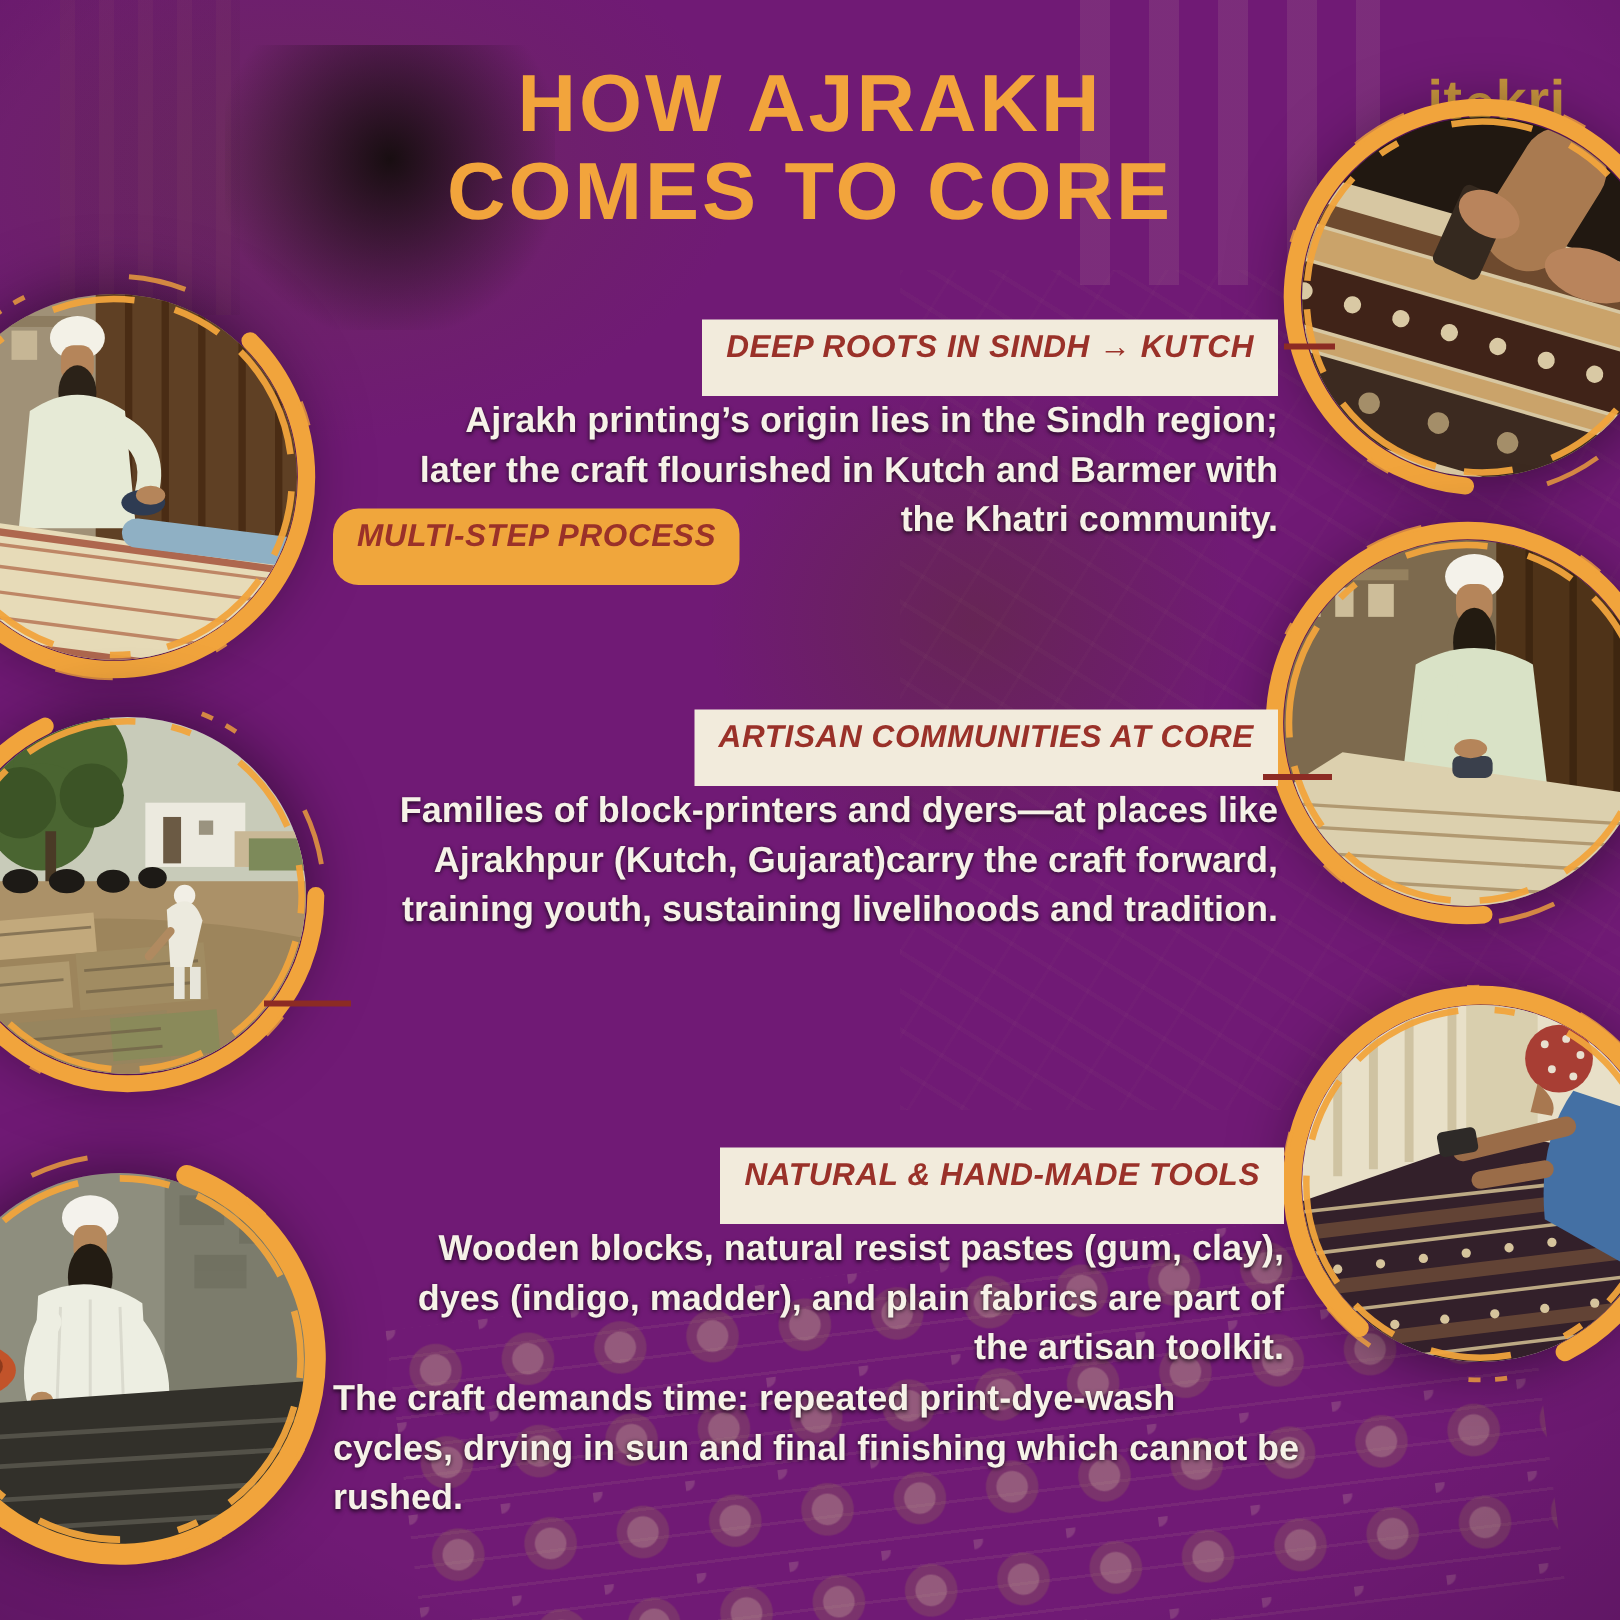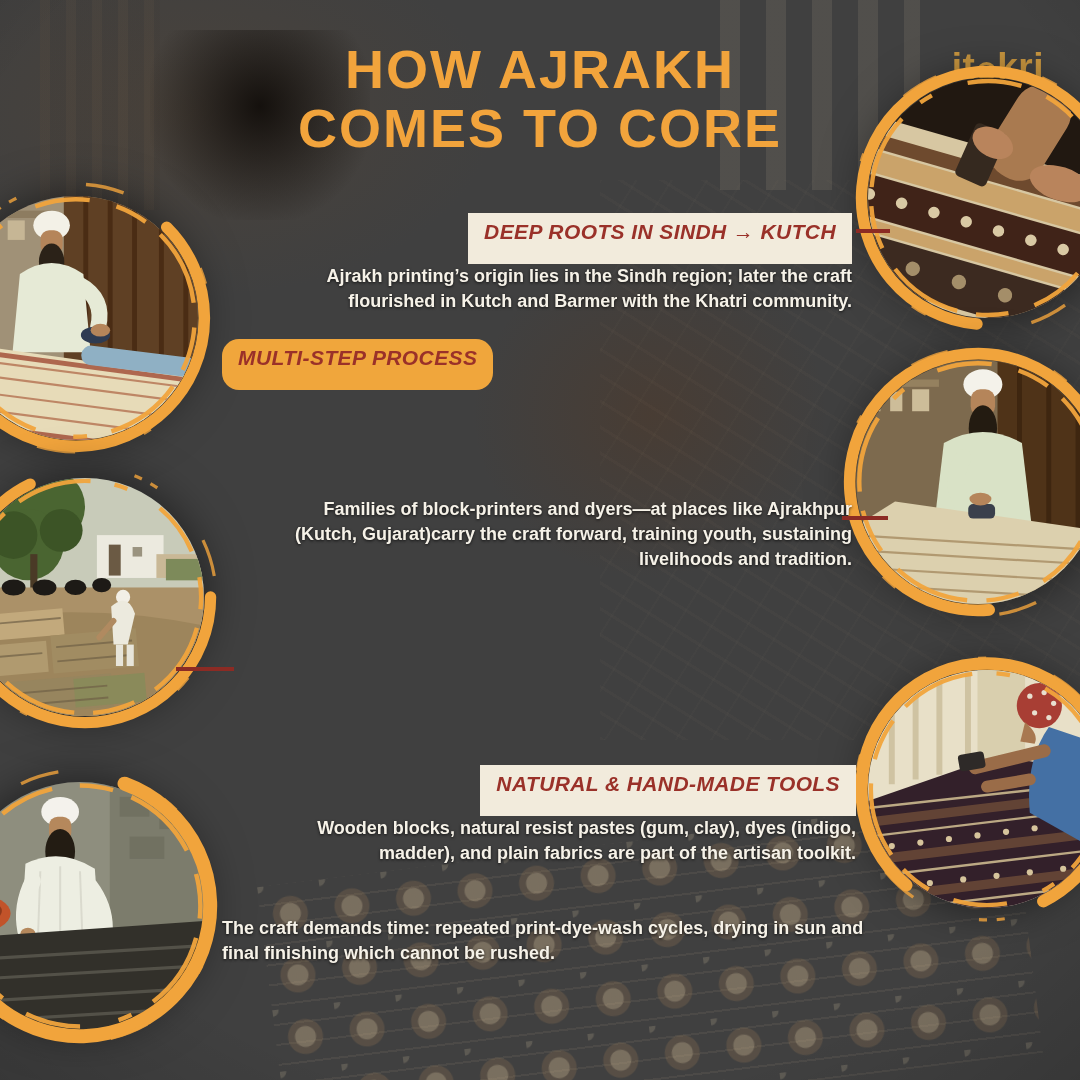--- a/index.html
+++ b/index.html
@@ -1,18 +1,18 @@
 <!DOCTYPE html>
 <html><head>
 <meta charset="utf-8">
 <style>
   html,body{margin:0;padding:0;background:#000;}
   .canvas{
     position:relative;width:1080px;height:1080px;overflow:hidden;
-    background:#404040;
+    background:#701a75;
     font-family:"Liberation Sans",sans-serif;
   }
   
   .bg-layer{position:absolute;pointer-events:none;}
   .bg-glow-left{left:-60px;top:-40px;width:560px;height:340px;
     background:radial-gradient(ellipse at 45% 45%, rgba(95,72,48,.30), rgba(95,72,48,0) 70%);}
   .bg-door{left:40px;top:0;width:120px;height:210px;
     background:repeating-linear-gradient(90deg, rgba(120,90,58,.18) 0 10px, rgba(40,28,18,.1) 10px 26px);opacity:.5;}
   .bg-silhouette{left:150px;top:30px;width:220px;height:190px;
     background:radial-gradient(ellipse at 50% 40%, rgba(15,11,8,.9), rgba(15,11,8,0) 75%);}
@@ -42,21 +42,21 @@
   .logo-bowl{display:inline-block;width:19px;height:19px;margin:8px 1px 0 2px;
     border:3.5px solid #C9963F;border-radius:50%;
     background:linear-gradient(rgba(0,0,0,0) 46%, #C9963F 46%);box-sizing:border-box;}
 
   
   .sec{position:absolute;}
   .label{display:inline-block;white-space:nowrap;font-style:italic;font-weight:700;
     font-size:21px;letter-spacing:.4px;color:#9A3129;padding:8px 16px 22px;line-height:1;text-align:center;}
   .label.cream{background:#F2EBDC;}
   .label.orange{background:#F0A63C;border-radius:17px;}
-  .body{margin:0;font-weight:700;font-size:18px;line-height:1.38;color:#F6F2E8;
+  .body{margin:0;font-weight:700;font-size:24px;line-height:1.38;color:#F6F2E8;
     text-shadow:0 1px 3px rgba(0,0,0,.75);}
   .right-side{text-align:right;}
   .left-side{text-align:left;}
   .s1{top:213px;right:228px;} .s1 .body{width:592px;margin-top:11px;}
   .s2{top:339px;left:222px;}  .s2 .body{width:560px;margin-top:13px;}
   .s3{top:473px;right:228px;} .s3 .body{width:592px;margin-top:24px;}
   .s4{top:629px;left:222px;}  .s4 .body{width:625px;margin-top:16px;}
   .s5{top:765px;right:224px;} .s5 .body{width:588px;margin-top:16px;}
   .s6{top:902px;left:222px;}  .s6 .body{width:645px;margin-top:14px;}
   .right-side .label{float:right;}
@@ -393,20 +393,21 @@
   <section class="sec s1 right-side">
     <div class="label cream">DEEP ROOTS IN SINDH → KUTCH</div>
     <p class="body">Ajrakh printing’s origin lies in the Sindh region; later the craft flourished in Kutch and Barmer with the Khatri community.</p>
   </section>
 
   <section class="sec s2 left-side">
     <div class="label orange">MULTI-STEP PROCESS</div>
   </section>
 
   <section class="sec s3 right-side">
+    <div class="label cream">ARTISAN COMMUNITIES AT CORE</div>
     <p class="body">Families of block-printers and dyers—at places like Ajrakhpur (Kutch, Gujarat)carry the craft forward, training youth, sustaining livelihoods and tradition.</p>
   </section>
 
 
   <section class="sec s5 right-side">
     <div class="label cream">NATURAL &amp; HAND-MADE TOOLS</div>
     <p class="body">Wooden blocks, natural resist pastes (gum, clay), dyes (indigo, madder), and plain fabrics are part of the artisan toolkit.</p>
   </section>
 
   <section class="sec s6 left-side">

